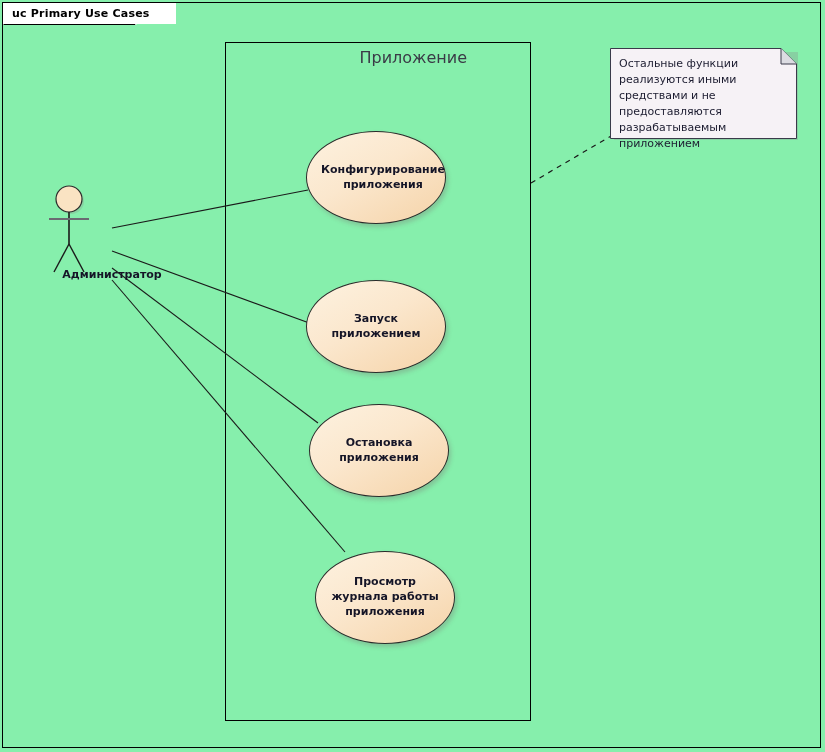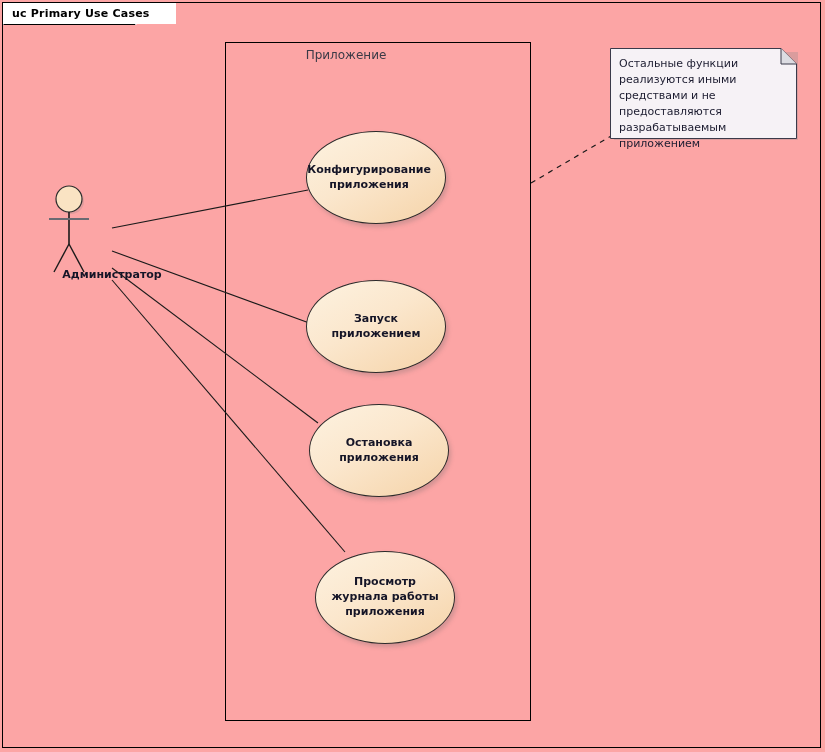--- a/index.html
+++ b/index.html
@@ -7,21 +7,21 @@
     padding: 0;
     background: #ffffff;
   }
   body {
     font-family: "DejaVu Sans", sans-serif;
   }
   #canvas {
     position: relative;
     width: 825px;
     height: 752px;
-    background: #fca5a5;
+    background: #86efac;
     overflow: hidden;
   }
   
   .frame-border {
     position: absolute;
     left: 2px;
     top: 2px;
     width: 819px;
     height: 746px;
     border: 1px solid #000000;
@@ -60,35 +60,35 @@
     height: 679px;
     border: 1px solid #000000;
     box-sizing: border-box;
     background: transparent;
   }
   .boundary-label {
     position: absolute;
     left: 225px;
     top: 48px;
     width: 242px;
-    text-align: center;
-    font-size: 12px;
+    text-align: right;
+    font-size: 16px;
     color: #3a3a46;
   }
   
   .usecase {
     position: absolute;
     border: 1px solid #2b2b2b;
     border-radius: 50%;
     background: linear-gradient(150deg, #fdf2e0 0%, #fbe7cd 45%, #f5d3a8 100%);
     box-shadow: 2px 3px 4px rgba(120, 110, 110, 0.32);
     box-sizing: border-box;
     display: flex;
     align-items: center;
-    justify-content: flex-end;
+    justify-content: flex-start;
   }
   .usecase-label {
     font-size: 11px;
     font-weight: bold;
     color: #151527;
     text-align: center;
     line-height: 1.35;
     padding: 0 14px;
   }
   

